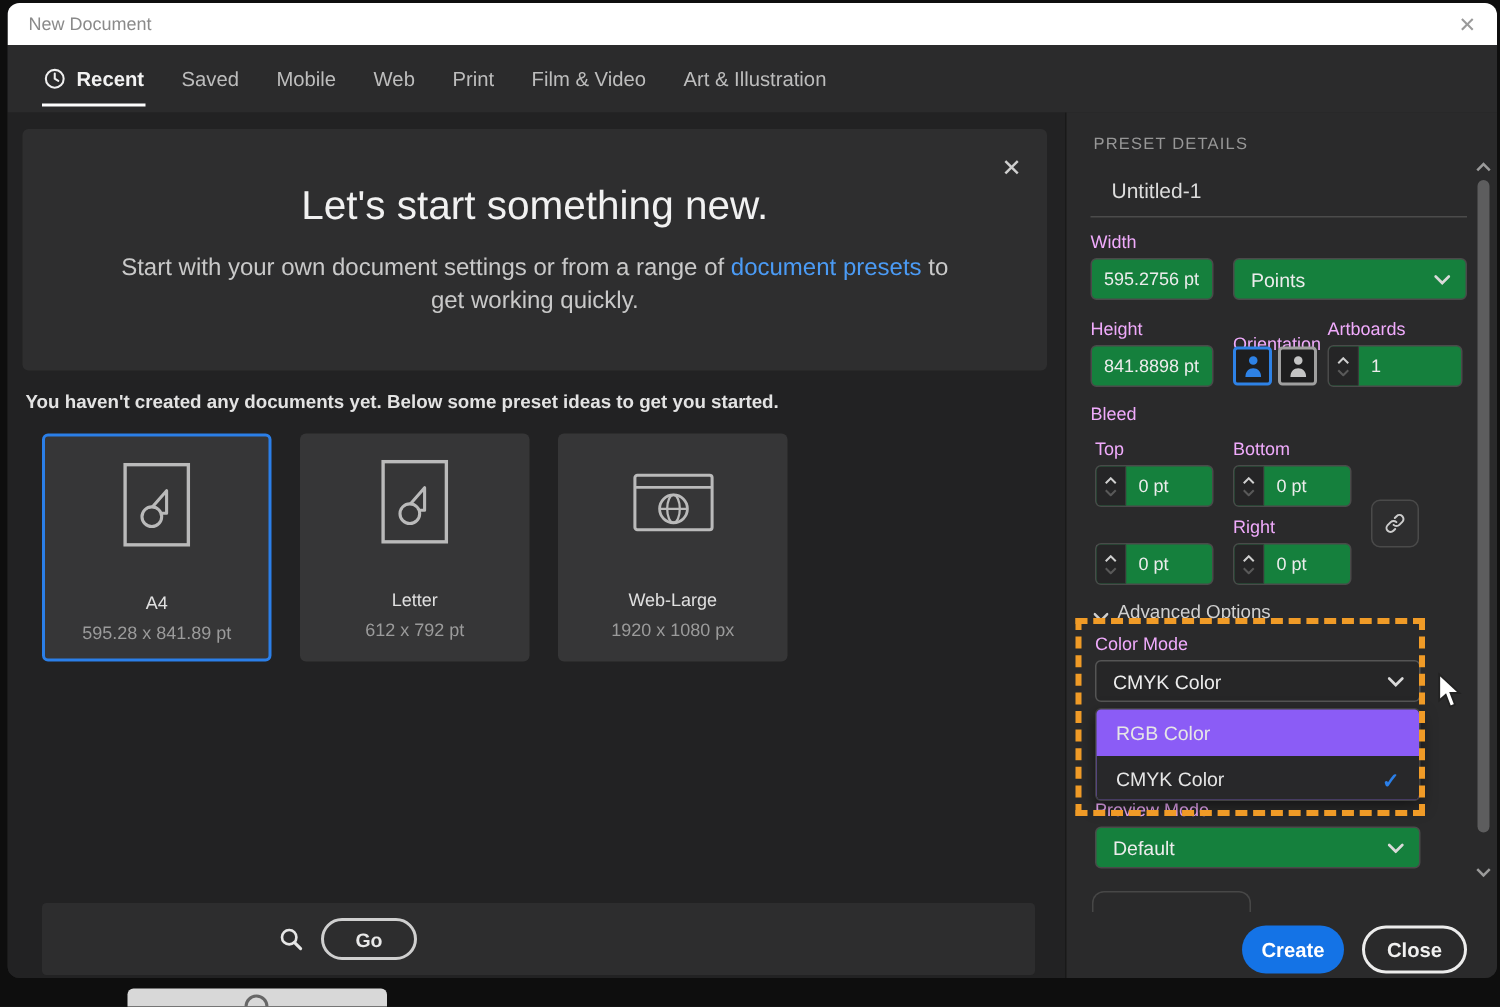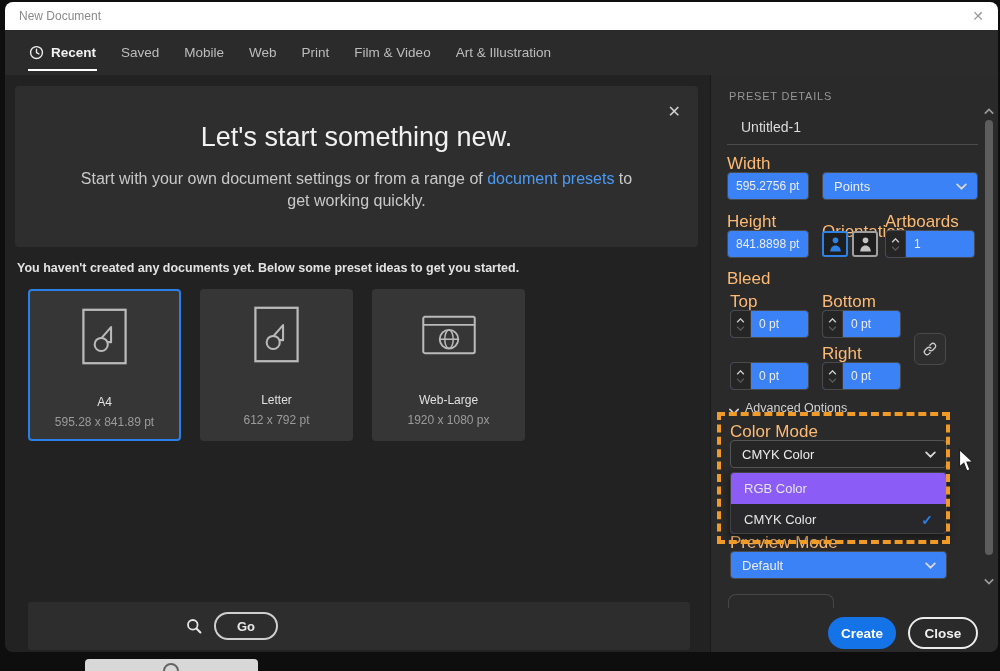--- a/index.html
+++ b/index.html
@@ -55,22 +55,22 @@
   .searchbar { position:absolute; left:23px; top:527px; width:662px; height:48px;
                background:#2d2d2e; border-radius:3px; display:flex; align-items:center; }
   .search-icon { margin-left:158px; display:flex; }
   .search-input { margin-left:10px; width:248px; border-bottom:1px solid #5a5a5a;
                   color:#787878; font-size:13px; padding-bottom:6px; }
   .go-button { margin-left:12px; width:64px; height:28px; border:2px solid #cfcfcf;
                border-radius:14px; color:#e8e8e8; font-size:13px; font-weight:600;
                display:flex; align-items:center; justify-content:center; }
 
   
-  .lbl { position:absolute; font-size:17px; color:#fdba74; }
-  .box { position:absolute; height:28px; background:#3b82f6; border:1px solid #4a4a4a;
+  .lbl { position:absolute; font-size:12px; color:#f0abfc; }
+  .box { position:absolute; height:28px; background:#15803d; border:1px solid #4a4a4a;
          border-radius:4px; display:flex; align-items:center; color:#ececec;
          font-size:12px; }
   .box .val { padding-left:8px; white-space:nowrap; }
   .select { justify-content:space-between; font-size:13px; }
   .select .val { padding-left:11px; }
   .select .chev { padding-right:10px; display:flex; }
   .stepper .arrows { width:20px; height:100%; display:flex; flex-direction:column;
                      align-items:center; justify-content:center; gap:3px;
                      border-right:1px solid #3a3a3a; background:#252526;
                      border-radius:3px 0 0 3px; }

